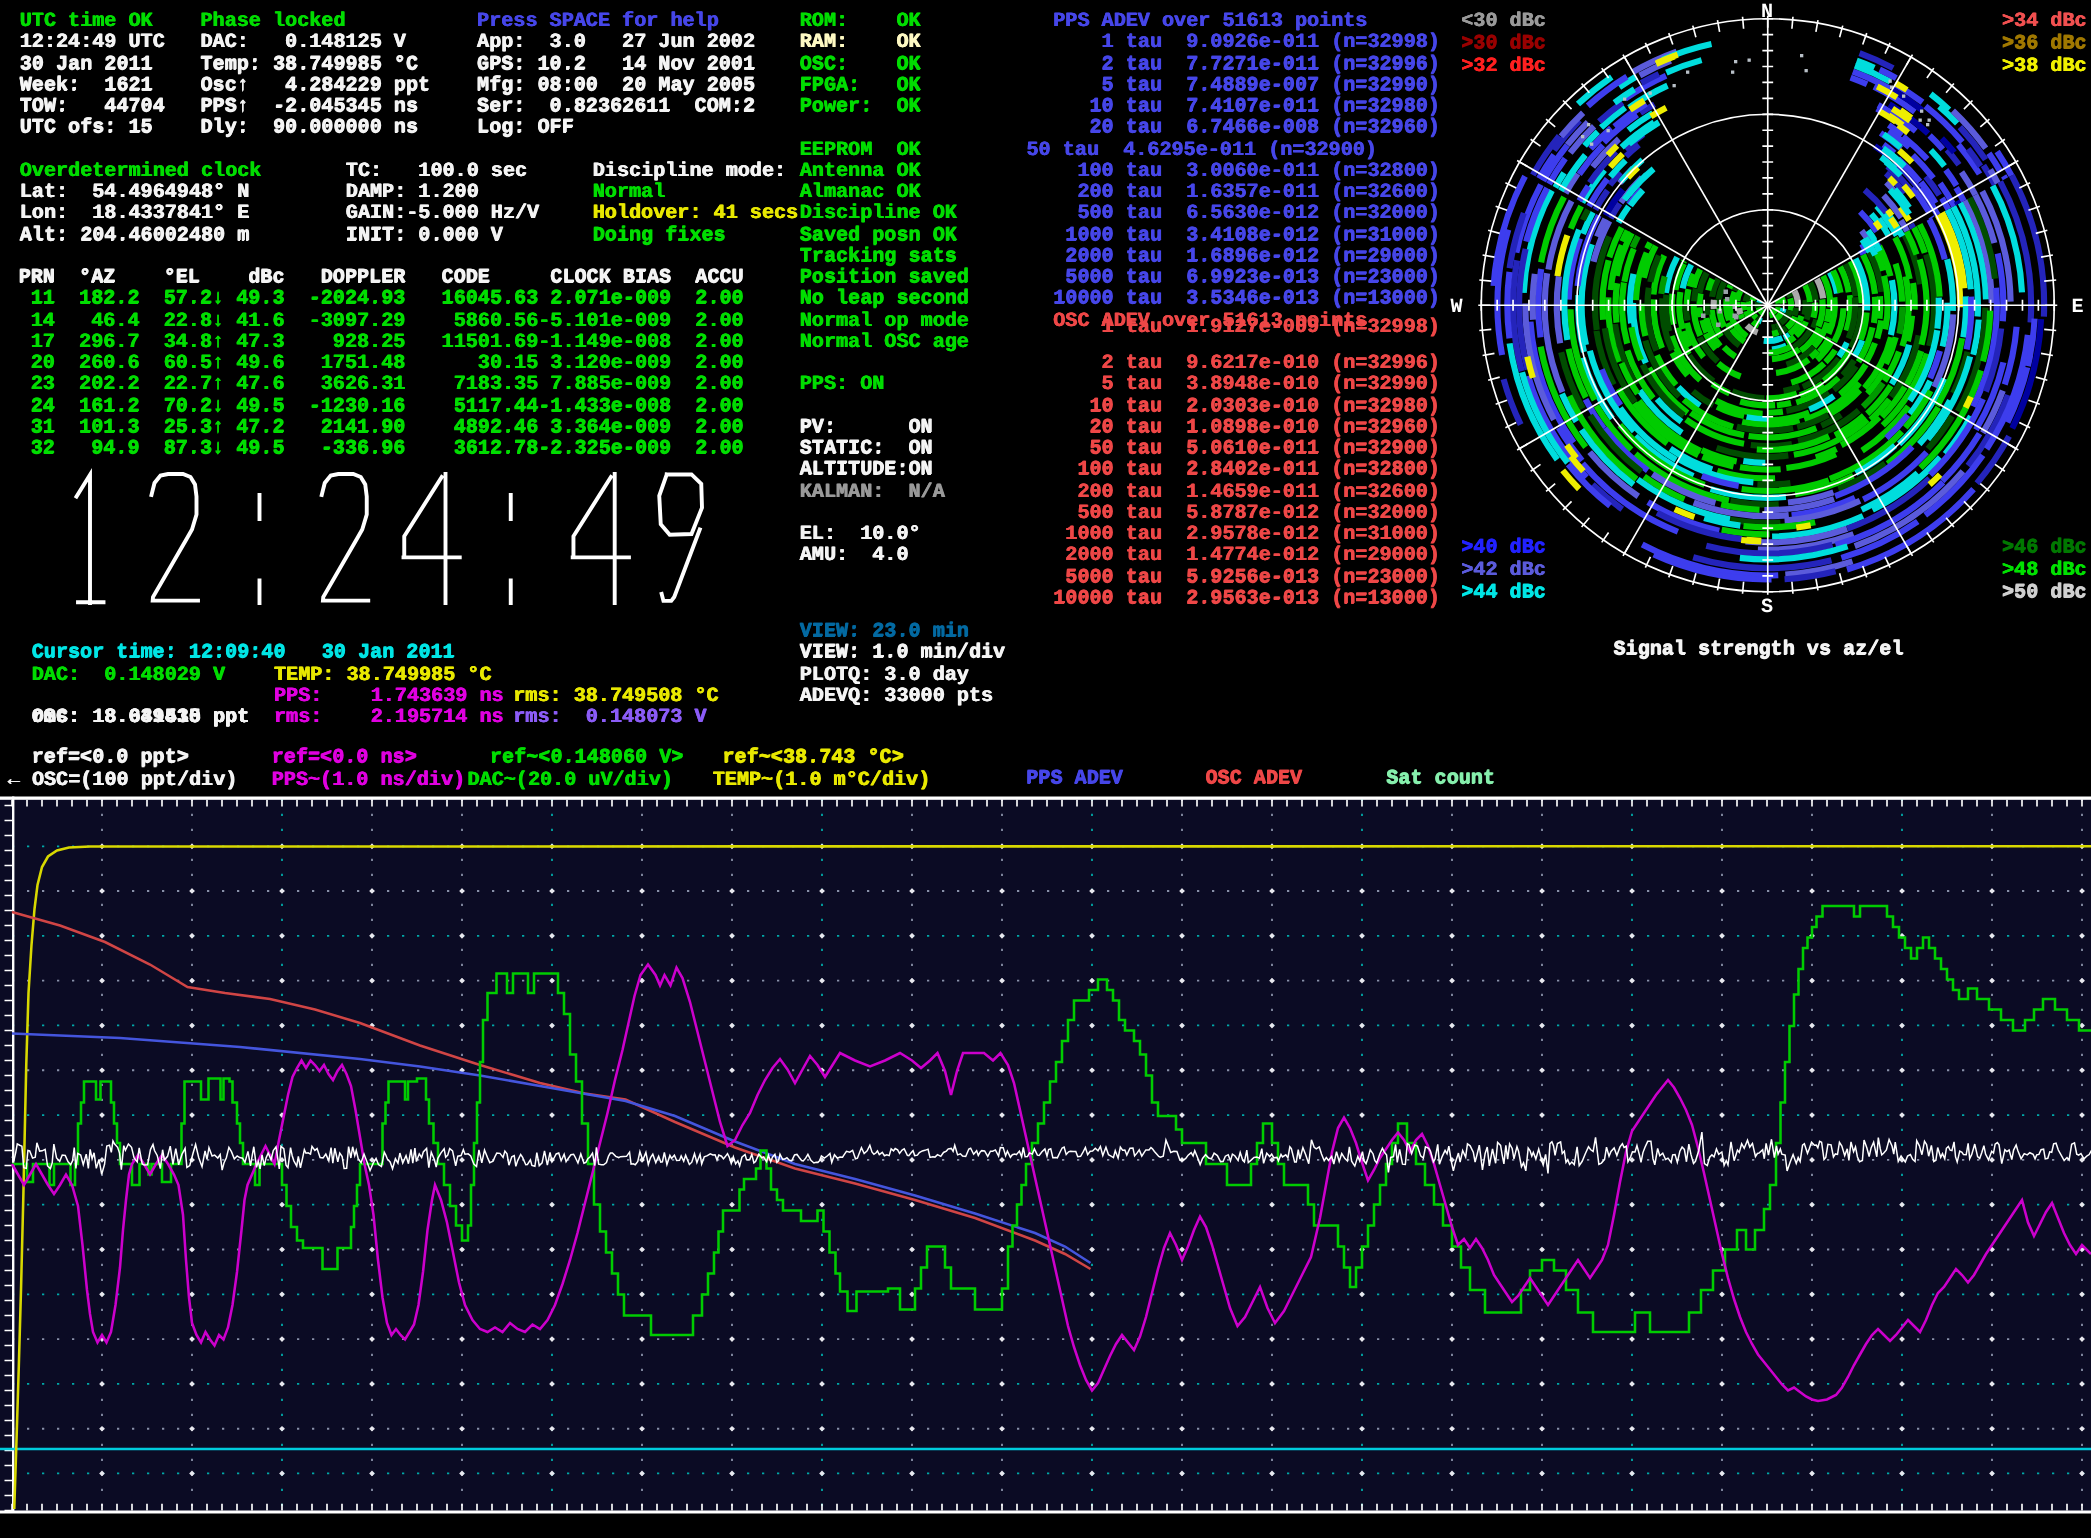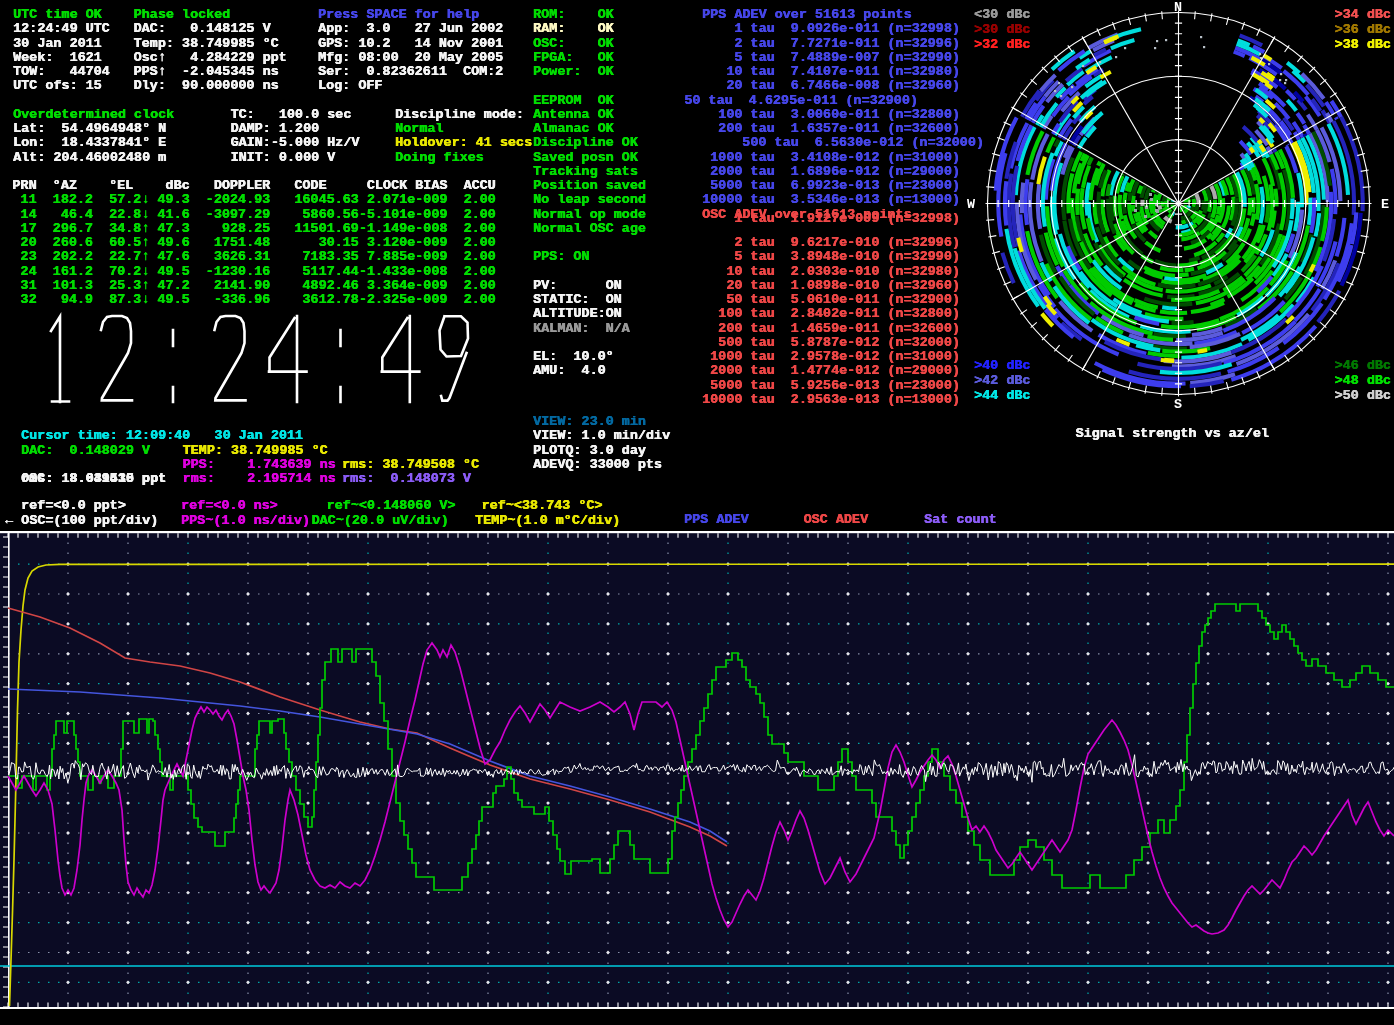--- a/index.html
+++ b/index.html
@@ -76,21 +76,21 @@
 <div class="t" style="left:533px;top:460.0px"><span style="color:#f4f4f4">ADEVQ: 33000 pts</span></div>
 <div class="t" style="left:702px;top:10.100000000000001px"><span style="color:#4646e8">PPS ADEV over 51613 points</span></div>
 <div class="t" style="left:702px;top:24.35px"><span style="color:#4646e8">    1 tau  9.0926e-011 (n=32998)</span></div>
 <div class="t" style="left:702px;top:38.599999999999994px"><span style="color:#4646e8">    2 tau  7.7271e-011 (n=32996)</span></div>
 <div class="t" style="left:702px;top:52.849999999999994px"><span style="color:#4646e8">    5 tau  7.4889e-007 (n=32990)</span></div>
 <div class="t" style="left:702px;top:67.1px"><span style="color:#4646e8">   10 tau  7.4107e-011 (n=32980)</span></div>
 <div class="t" style="left:702px;top:81.35px"><span style="color:#4646e8">   20 tau  6.7466e-008 (n=32960)</span></div>
 <div class="t" style="left:660px;top:95.6px"><span style="color:#4646e8">   50 tau  4.6295e-011 (n=32900)</span></div>
 <div class="t" style="left:702px;top:109.85px"><span style="color:#4646e8">  100 tau  3.0060e-011 (n=32800)</span></div>
 <div class="t" style="left:702px;top:124.1px"><span style="color:#4646e8">  200 tau  1.6357e-011 (n=32600)</span></div>
-<div class="t" style="left:726px;top:138.35000000000002px"><span style="color:#4646e8">  500 tau  6.5630e-012 (n=32000)</span></div>
+<div class="t" style="left:702px;top:138.35000000000002px"><span style="color:#4646e8">  500 tau  6.5630e-012 (n=32000)</span></div>
 <div class="t" style="left:702px;top:152.60000000000002px"><span style="color:#4646e8"> 1000 tau  3.4108e-012 (n=31000)</span></div>
 <div class="t" style="left:702px;top:166.85000000000002px"><span style="color:#4646e8"> 2000 tau  1.6896e-012 (n=29000)</span></div>
 <div class="t" style="left:702px;top:181.10000000000002px"><span style="color:#4646e8"> 5000 tau  6.9923e-013 (n=23000)</span></div>
 <div class="t" style="left:702px;top:195.35000000000002px"><span style="color:#4646e8">10000 tau  3.5346e-013 (n=13000)</span></div>
 <div class="t" style="left:702px;top:209.60000000000002px"><span style="color:#ee4747">OSC ADEV over 51613 points</span></div>
 <div class="t" style="left:702px;top:214px"><span style="color:#ee4747">    1 tau  1.9127e-009 (n=32998)</span></div>
 <div class="t" style="left:702px;top:238.10000000000002px"><span style="color:#ee4747">    2 tau  9.6217e-010 (n=32996)</span></div>
 <div class="t" style="left:702px;top:252.35000000000002px"><span style="color:#ee4747">    5 tau  3.8948e-010 (n=32990)</span></div>
 <div class="t" style="left:702px;top:266.6px"><span style="color:#ee4747">   10 tau  2.0303e-010 (n=32980)</span></div>
 <div class="t" style="left:702px;top:280.85px"><span style="color:#ee4747">   20 tau  1.0898e-010 (n=32960)</span></div>
@@ -127,21 +127,21 @@
 <div class="t" style="left:21px;top:501.2px"><span style="color:#f4f4f4">ref=&lt;0.0 ppt&gt;</span></div>
 <div class="t" style="left:181px;top:501.2px"><span style="color:#e000e0">ref=&lt;0.0 ns&gt;</span></div>
 <div class="t" style="left:326.5px;top:501.2px"><span style="color:#00dd00">ref~&lt;0.148060 V&gt;</span></div>
 <div class="t" style="left:481.5px;top:501.2px"><span style="color:#e8e800">ref~&lt;38.743 °C&gt;</span></div>
 <div class="t" style="left:5px;top:515.5999999999999px"><span style="color:#f4f4f4">← OSC=(100 ppt/div)</span></div>
 <div class="t" style="left:181px;top:515.5999999999999px"><span style="color:#e000e0">PPS~(1.0 ns/div)</span></div>
 <div class="t" style="left:311.5px;top:515.5999999999999px"><span style="color:#00dd00">DAC~(20.0 uV/div)</span></div>
 <div class="t" style="left:475px;top:515.5999999999999px"><span style="color:#e8e800">TEMP~(1.0 m°C/div)</span></div>
 <div class="t" style="left:684px;top:514.8px"><span style="color:#4646e8">PPS ADEV</span></div>
 <div class="t" style="left:803.5px;top:514.8px"><span style="color:#ee4747">OSC ADEV</span></div>
-<div class="t" style="left:924px;top:514.8px"><span style="color:#8b5cf6">Sat count</span></div>
+<div class="t" style="left:924px;top:514.8px"><span style="color:#86efac">Sat count</span></div>
 <svg class="abs" style="left:0;top:300px" width="520" height="120" viewBox="0 300 520 120">
       <path d="M51 331 L60 316.5 L60 402 M52 401.5 L69 401.5 M101 330 L103 322 L107 317 L112 316 L122 316 L127 318 L130 323 L131 331 L131 343 L128 353 L124 360 L102 398 L101.8 400.4 L132 400.4 M173 330 L173 346 M173 387 L173 402 M214.5 330 L216.5 322 L220.5 317 L225.5 316 L235.5 316 L240.5 318 L243.5 323 L244.5 331 L244.5 343 L241.5 353 L237.5 360 L215.5 398 L215.3 400.4 L245.5 400.4 M297 316 L297 402 M294.5 318 L269.5 357.5 L269.5 371.5 M269 371.6 L306.5 371.6 M340.5 330 L340.5 346 M340.5 387 L340.5 402 M409.8 316 L409.8 402 M407.3 318 L382.3 357.5 L382.3 371.5 M381.8 371.6 L419.3 371.6 M444.5 316.3 L461.0 316.3 L467.5 322.5 L468.0 338.5 L461.0 356 L446.5 356.5 L440.5 349.5 L439.5 330.5 L444.5 316.3 M466.5 353 L449.5 398 L447.5 400.6 L442.3 400.6 L441.1 396" fill="none" stroke="#ffffff" stroke-width="2.6" stroke-linecap="square"></path>
     </svg>
 <svg class="abs" style="left:955px;top:0" width="439" height="445" viewBox="955 0 439 445">
       <path d="M1185.0 200.0A7.4 7.4 0 0 1 1185.8 202.4" stroke="#00cc00" stroke-width="4.1" fill="none"></path>
       <path d="M1184.9 202.5A6.5 6.5 0 0 1 1184.9 204.4" stroke="#004d00" stroke-width="4.1" fill="none"></path>
       <path d="M1185.8 204.8A7.4 7.4 0 0 1 1184.8 207.4" stroke="#00cc00" stroke-width="4.1" fill="none"></path>
       <path d="M1183.5 206.7A5.9 5.9 0 0 1 1181.3 208.7" stroke="#00cc00" stroke-width="4.1" fill="none"></path>
       <path d="M1181.5 209.6A6.8 6.8 0 0 1 1179.7 210.2" stroke="#00cc00" stroke-width="4.1" fill="none"></path>
       <path d="M1176.1 209.1A6.1 6.1 0 0 1 1173.6 207.1" stroke="#00cc00" stroke-width="4.1" fill="none"></path>

